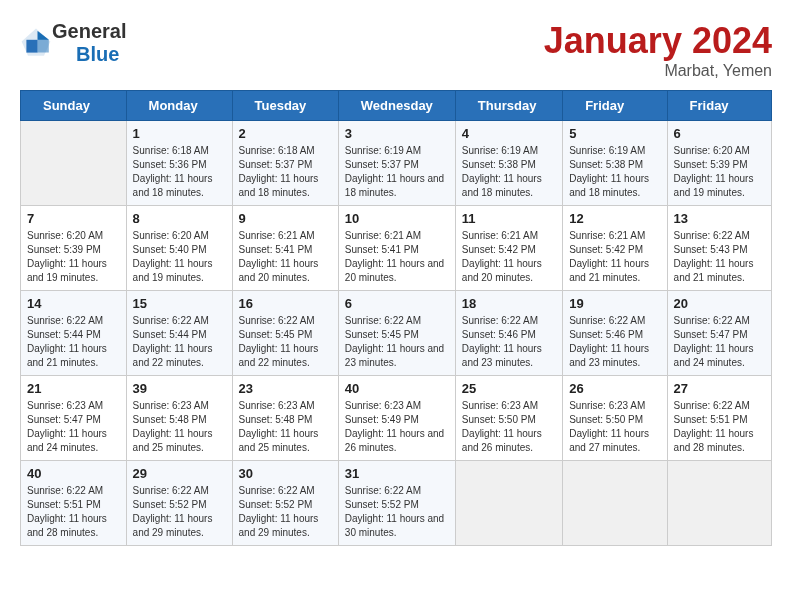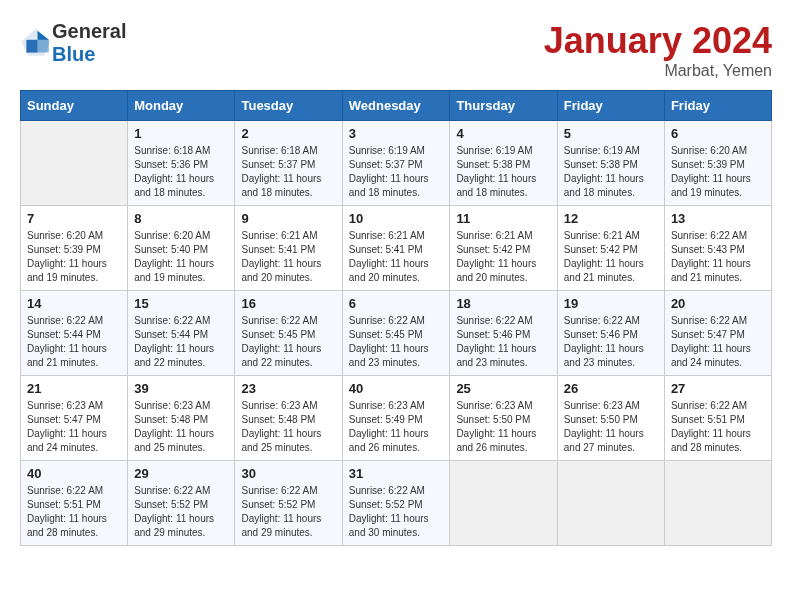--- a/index.html
+++ b/index.html
@@ -22,20 +22,21 @@
     }
     .logo-text-general {
       font-size: 20px;
       font-weight: bold;
       color: #333;
     }
     .logo-text-blue {
       font-size: 20px;
       font-weight: bold;
       color: #1a6eb5;
+      margin-left: 24px;
     }
     .logo-icon {
       width: 32px;
       height: 32px;
     }
     .title-block {
       text-align: right;
     }
     .title-month {
       font-size: 36px;
@@ -47,21 +48,21 @@
       color: #555;
     }
     table {
       width: 100%;
       border-collapse: collapse;
       font-size: 11px;
     }
     thead tr th {
       background-color: #2970b8;
       color: #fff;
-      padding: 7px 6px;
+      padding: 7px 22px;
       text-align: left;
       font-size: 13px;
       font-weight: bold;
       border: 1px solid #1a5a9a;
     }
     tbody tr td {
       border: 1px solid #ccc;
       padding: 5px 6px;
       vertical-align: top;
       width: 108px;

